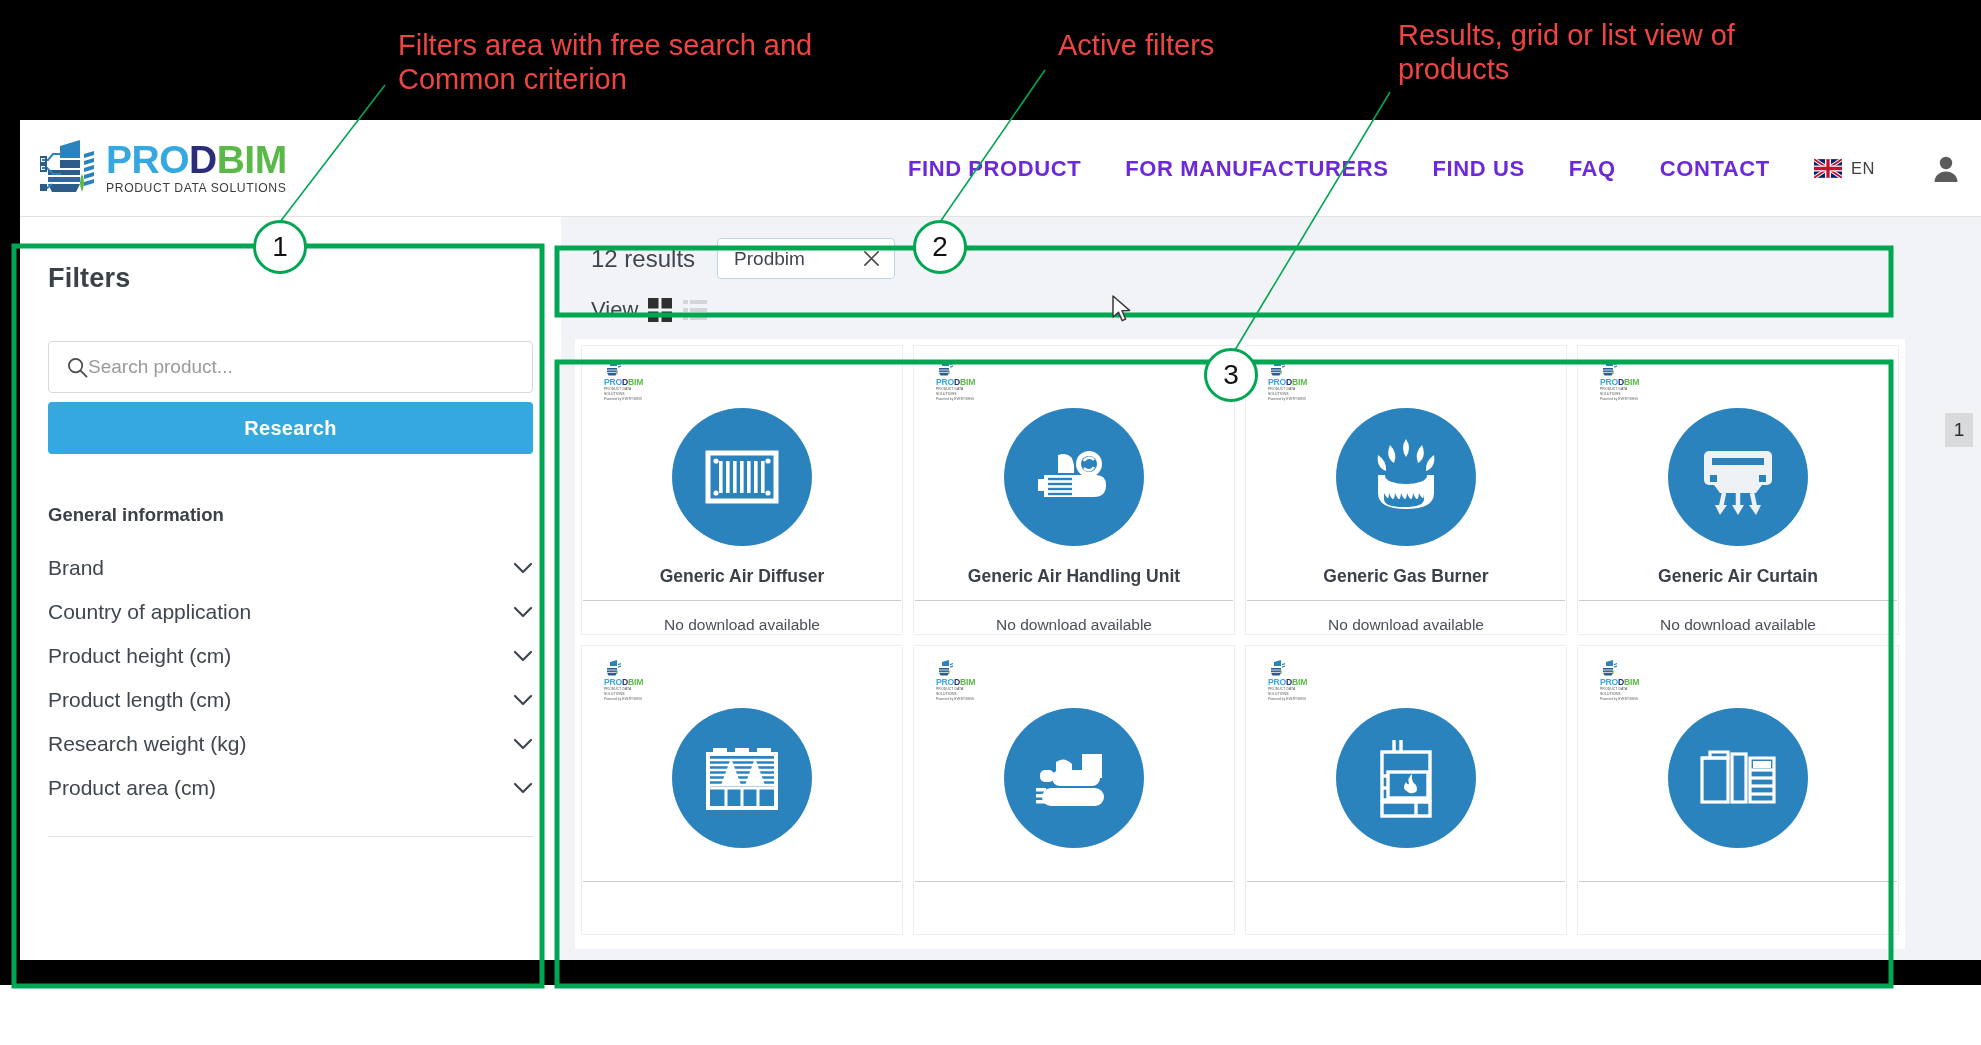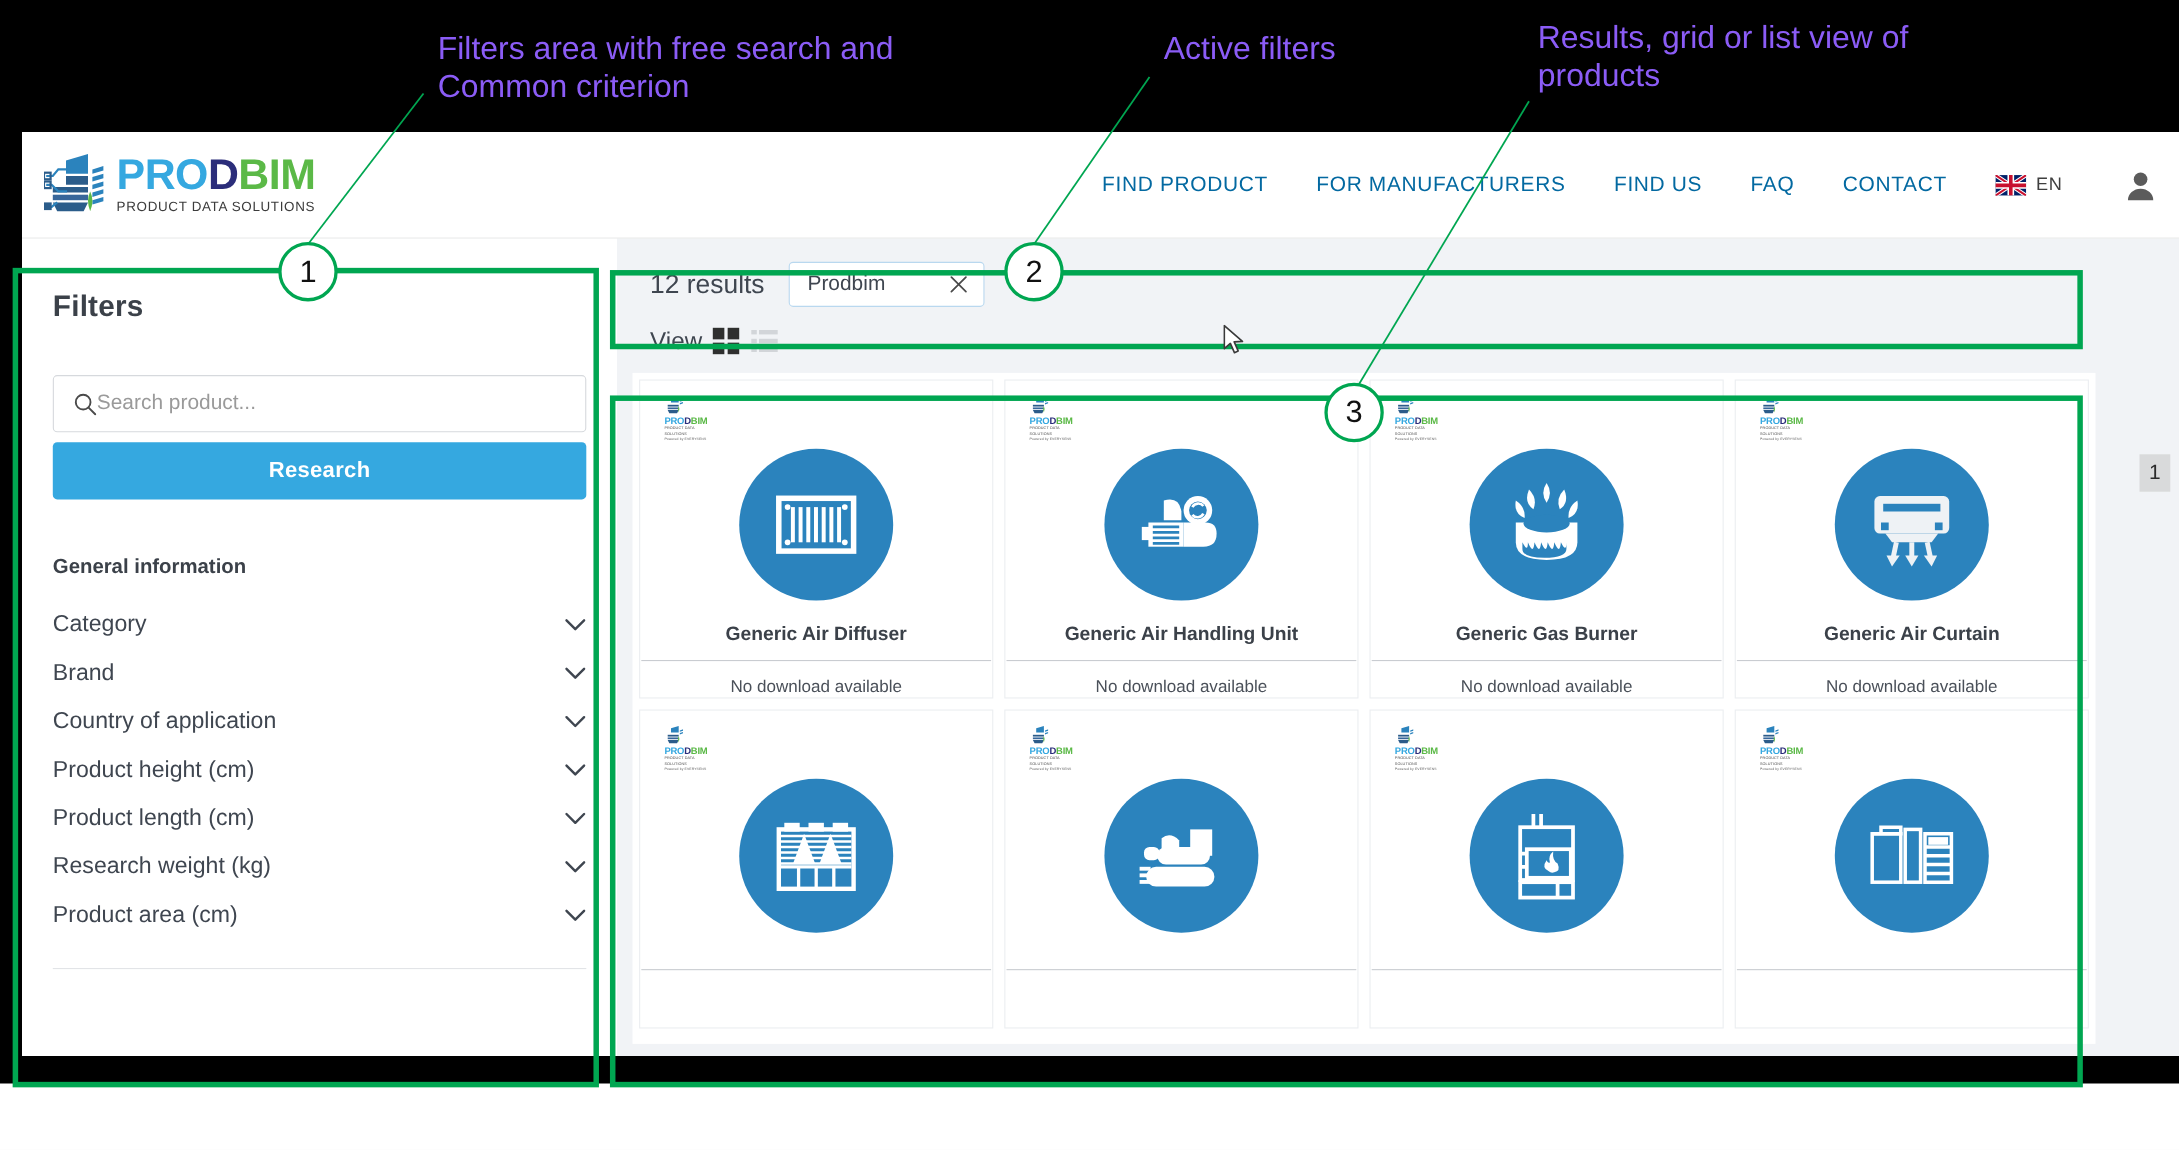--- a/index.html
+++ b/index.html
@@ -45,22 +45,22 @@
   .logo-sub {
     font-size: 12.2px; color: #3c3c3c; letter-spacing: 0.6px;
     margin-top: 3px; font-weight: normal;
   }
 
   .main-nav {
     position: absolute; right: 22px; top: 0; height: 97px;
     display: flex; align-items: center; gap: 44px;
   }
   .nav-link {
-    font-size: 19px; color: #0369a1; letter-spacing: 0.6px;
-    text-decoration: none; white-space: nowrap; cursor: pointer;
+    font-size: 22px; color: #6d28d9; letter-spacing: 0.6px;
+    text-decoration: none; white-space: nowrap; cursor: pointer; font-weight: bold;
   }
   .lang-box { display: flex; align-items: center; gap: 9px; cursor: pointer; }
   .flag-uk { width: 28px; height: 19px; display: block; }
   .lang-code { font-size: 16.5px; color: #3f3f3f; letter-spacing: 0.6px; }
   .account-icon { width: 26px; height: 28px; cursor: pointer; margin-left: 14px; }
 
   
   .page-body {
     position: absolute; left: 0; top: 97px; width: 1961px; height: 743px;
     background: #f1f3f6;
@@ -161,21 +161,21 @@
 
   
   .page-indicator {
     position: absolute; right: 8px; top: 196px; width: 28px; height: 34px;
     background: #d9dadb; display: flex; align-items: center; justify-content: center;
     font-size: 19px; color: #2b2b2b; cursor: pointer;
   }
 
   
   .anno-text {
-    position: absolute; color: #8b5cf6; font-size: 29px; line-height: 1.18;
+    position: absolute; color: #ef4444; font-size: 29px; line-height: 1.18;
     font-family: "Liberation Sans", sans-serif; white-space: pre;
   }
   .anno-svg { position: absolute; left: 0; top: 0; width: 1981px; height: 1045px; pointer-events: none; }
   .callout {
     position: absolute; width: 54px; height: 54px; border-radius: 50%;
     border: 3px solid #00a651; background: #ffffff;
     display: flex; align-items: center; justify-content: center;
     font-size: 28px; color: #111111; font-family: "Liberation Sans", sans-serif;
   }
   .cursor { position: absolute; width: 22px; height: 30px; }
@@ -259,27 +259,20 @@
             </svg>
             <input class="search-input" type="text" placeholder="Search product..." style="">
           </div>
 
           <button class="research-btn">Research</button>
 
           <div class="group-title">General information</div>
 
           <div class="filter-list">
 
-            <div class="filter-row">
-              <span class="flabel">Category</span>
-              <span class="fspacer"></span>
-              <svg class="chev" viewBox="0 0 20 13">
-                <path d="M2 2 L10 10 L18 2" fill="none" stroke="#3f4650" stroke-width="2.2" stroke-linecap="round" stroke-linejoin="round"></path>
-              </svg>
-            </div>
 
             <div class="filter-row">
               <span class="flabel">Brand</span>
               <span class="fspacer"></span>
               <svg class="chev" viewBox="0 0 20 13">
                 <path d="M2 2 L10 10 L18 2" fill="none" stroke="#3f4650" stroke-width="2.2" stroke-linecap="round" stroke-linejoin="round"></path>
               </svg>
             </div>
 
             <div class="filter-row">

